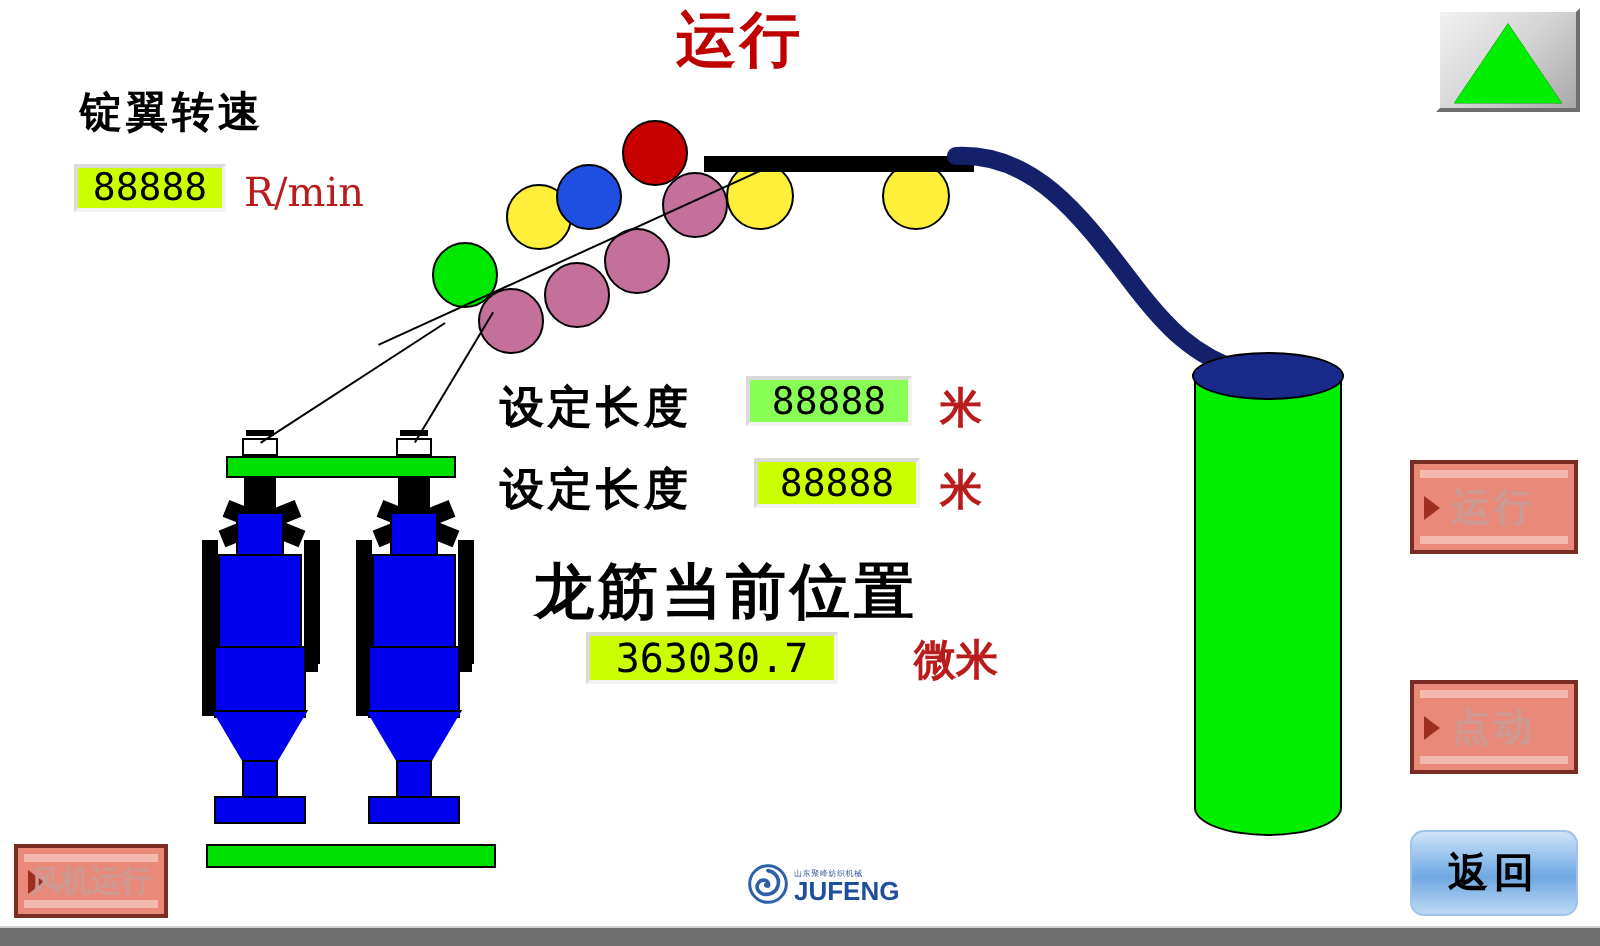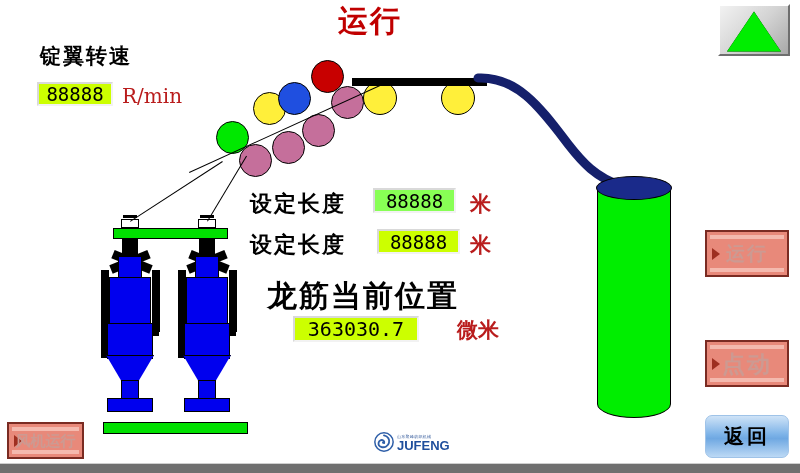--- a/index.html
+++ b/index.html
@@ -230,21 +230,21 @@
     <div class="strip-t"></div>
     <div class="arrow"></div>
     <div class="blabel" style="font-size:19px;">运行</div>
     <div class="strip-b"></div>
   </div>
 
 
   <div class="btn-salmon" style="left:705px;top:340px;width:84px;height:47px;">
     <div class="strip-t"></div>
     <div class="arrow"></div>
-    <div class="blabel" style="font-size:23px;">点动</div>
+    <div class="blabel" style="font-size:19px;">点动</div>
     <div class="strip-b"></div>
   </div>
 
   <div class="btn-blue" style="left:705px;top:415px;width:84px;height:43px;">
     <span>返回</span>
   </div>
 
   <div class="btn-salmon" style="left:7px;top:422px;width:77px;height:37px;">
     <div class="strip-t"></div>
     <div class="arrow"></div>

